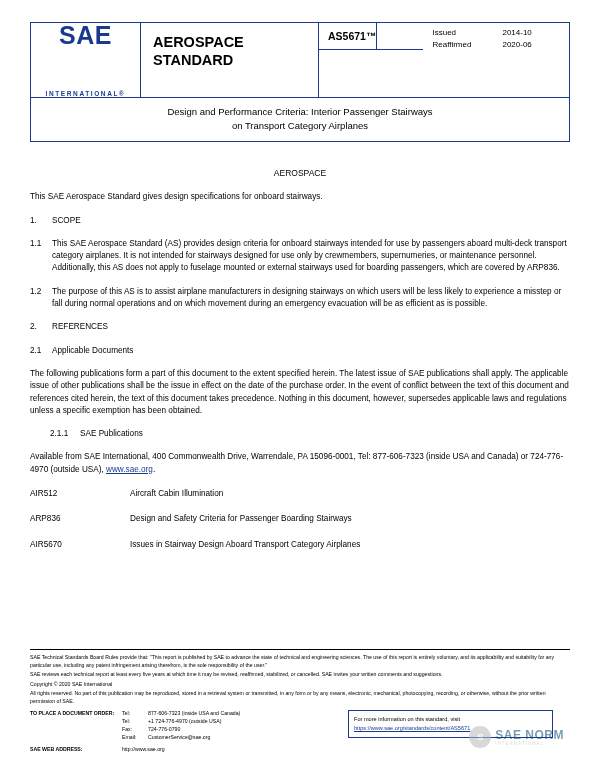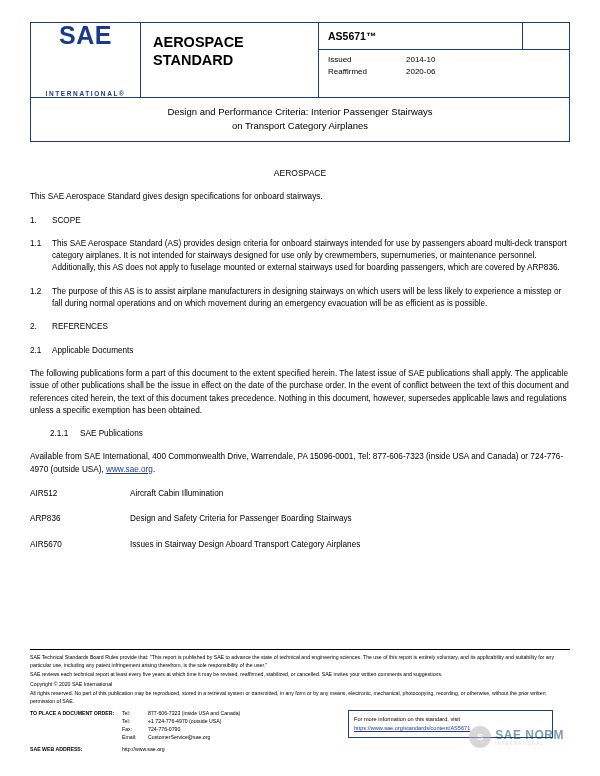--- a/index.html
+++ b/index.html
@@ -63,21 +63,21 @@
     box-sizing: border-box;
     padding: 10px 0 0 12px;
     font-size: 14.5px;
     font-weight: bold;
     line-height: 1.25;
     color: #000;
   }
   .hdr-right {
     flex: 1;
     display: flex;
-    flex-direction: column;
+    flex-direction: row;
     box-sizing: border-box;
   }
   .hdr-docnum {
     height: 27px;
     border-bottom: 1px solid #1a3a8f;
     display: flex;
     align-items: center;
     box-sizing: border-box;
   }
   .hdr-docnum .num {
@@ -93,21 +93,20 @@
   }
   .hdr-dates {
     flex: 1;
     padding: 4px 0 0 9px;
     font-size: 8px;
     box-sizing: border-box;
   }
   .date-row {
     display: flex;
     line-height: 1.55;
-    gap: 8px;
   }
   .date-row .lbl { width: 70px; }
   .date-row .val { }
 
   .hdr-scope {
     border: 1px solid #1a3a8f;
     border-top: none;
     box-sizing: border-box;
     padding: 7px 10px 8px 10px;
     text-align: center;

